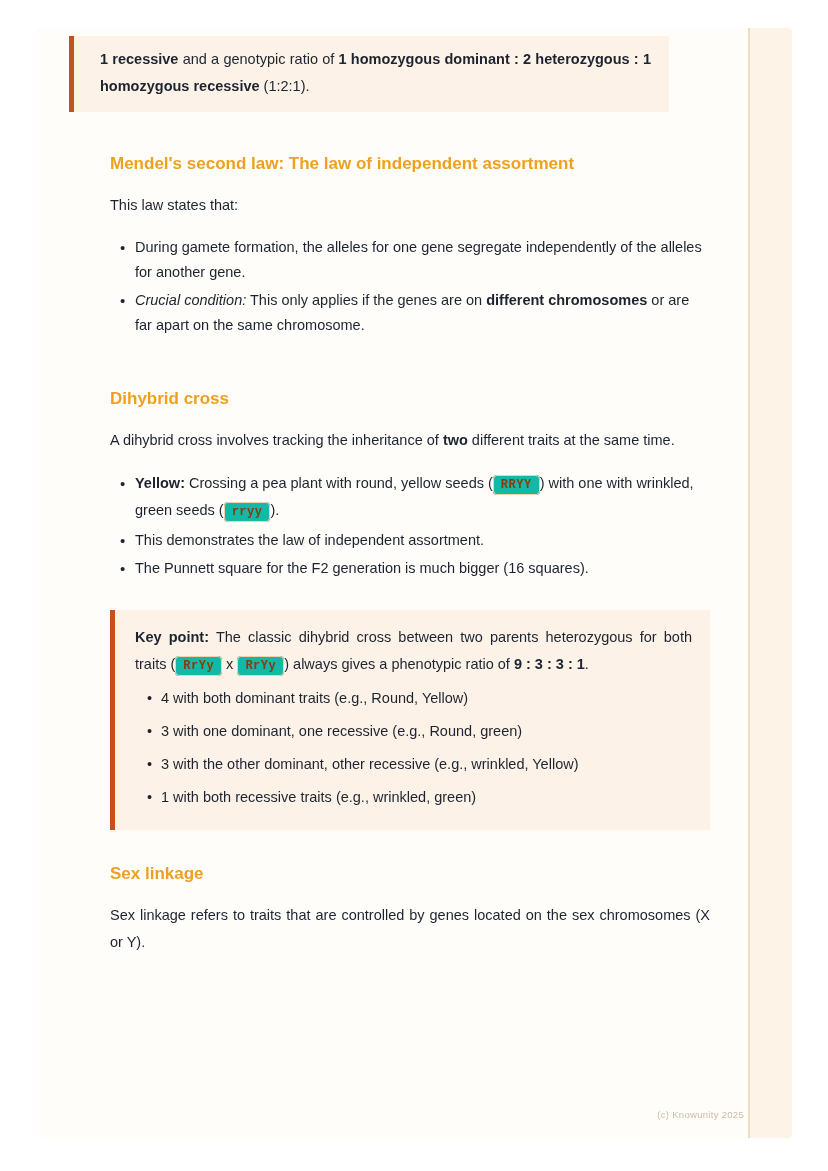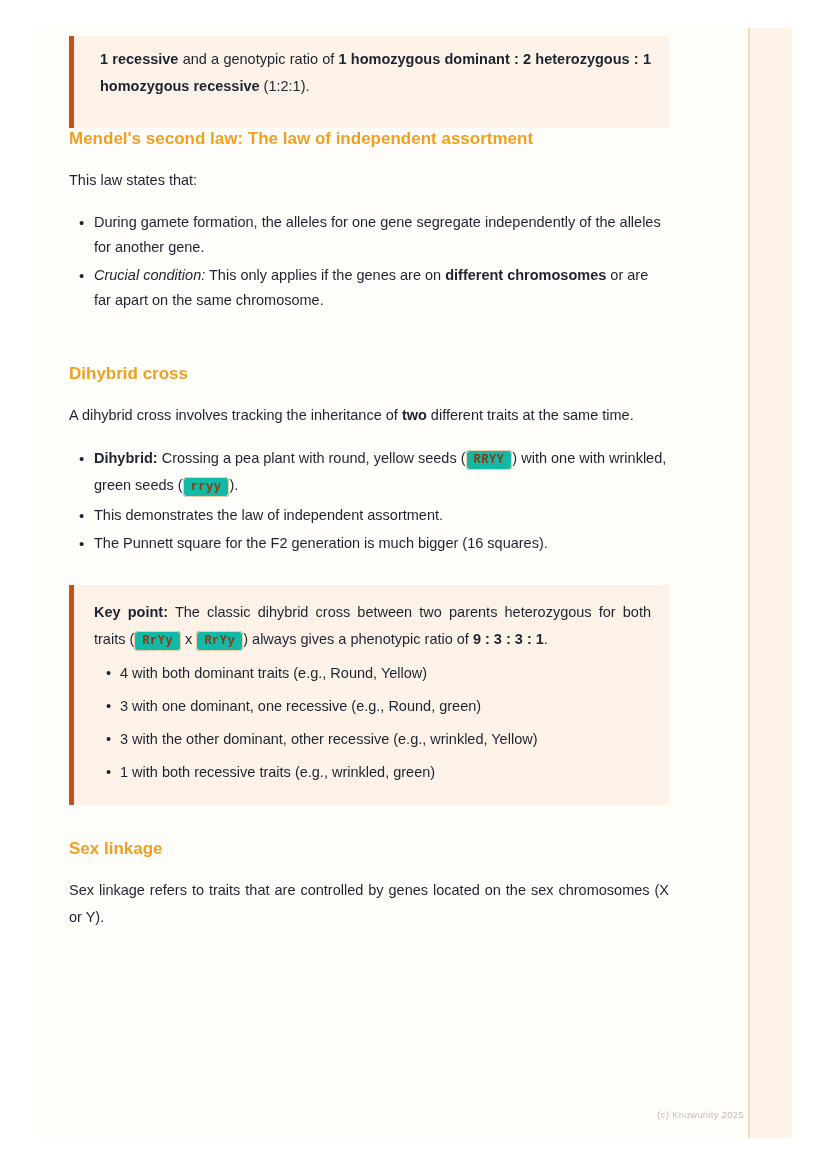--- a/index.html
+++ b/index.html
@@ -53,21 +53,21 @@
     font-size: 14.5px;
     line-height: 27px;
     color: #1d2430;
     text-align: justify;
   }
   .callout-top {
     position: absolute;
     left: 33px;
     top: 8px;
     width: 600px;
-    height: 92px;
+    height: 76px;
     background: #fdf2e7;
     border-left: 5px solid #c2521a;
     box-sizing: border-box;
     padding: 10px 18px 0 26px;
   }
   .callout-top p {
     margin: 0;
     font-size: 14.5px;
     line-height: 27px;
     color: #1d2430;
@@ -155,21 +155,21 @@
 
 <div id="page">
   <div class="sheet">
 
     <div class="rail"></div>
 
     <div class="callout-top">
       <p><b>1 recessive</b><span> and a genotypic ratio of </span><b>1 homozygous dominant : 2 heterozygous : 1 homozygous recessive</b><span> (1:2:1).</span></p>
     </div>
 
-    <div class="content" style="top:101px;">
+    <div class="content" style="top:126px;margin-left:41px;">
 
       <h2 class="section">Mendel's second law: The law of independent assortment</h2>
 
       <div style="height:18px"></div>
 
       <p class="body">This law states that:</p>
 
       <div style="height:16px"></div>
 
       <ul class="bullets">
@@ -184,21 +184,21 @@
 
       <h2 class="section">Dihybrid cross</h2>
 
       <div style="height:18px"></div>
 
       <p class="body"><span>A dihybrid cross involves tracking the inheritance of </span><b>two</b><span> different traits at the same time.</span></p>
 
       <div style="height:17px"></div>
 
       <ul class="bullets">
-        <li><b>Dihybrid:</b><span> Crossing a pea plant with round, yellow seeds (</span><code>RRYY</code><span>) with one with wrinkled, green seeds (</span><code>rryy</code><span>).</span></li>
+        <li><b>Yellow:</b><span> Crossing a pea plant with round, yellow seeds (</span><code>RRYY</code><span>) with one with wrinkled, green seeds (</span><code>rryy</code><span>).</span></li>
         <li><span>This demonstrates the law of independent assortment.</span></li>
         <li><span>The Punnett square for the F2 generation is much bigger (16 squares).</span></li>
       </ul>
 
       <div style="height:26px"></div>
 
       <div class="callout">
         <p><b>Key point:</b><span> The classic dihybrid cross between two parents heterozygous for both traits (</span><code>RrYy</code><span> x </span><code>RrYy</code><span>) always gives a phenotypic ratio of </span><b>9 : 3 : 3 : 1</b><span>.</span></p>
         <ul class="inner">
           <li>4 with both dominant traits (e.g., Round, Yellow)</li>

